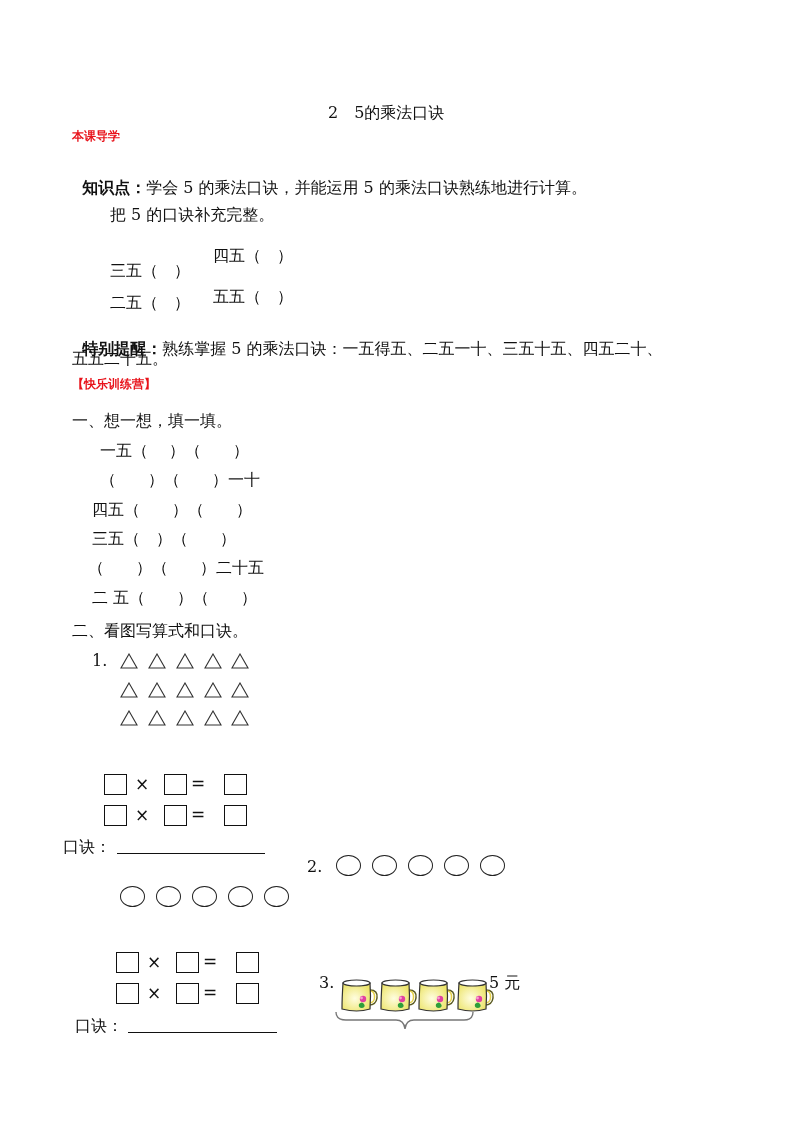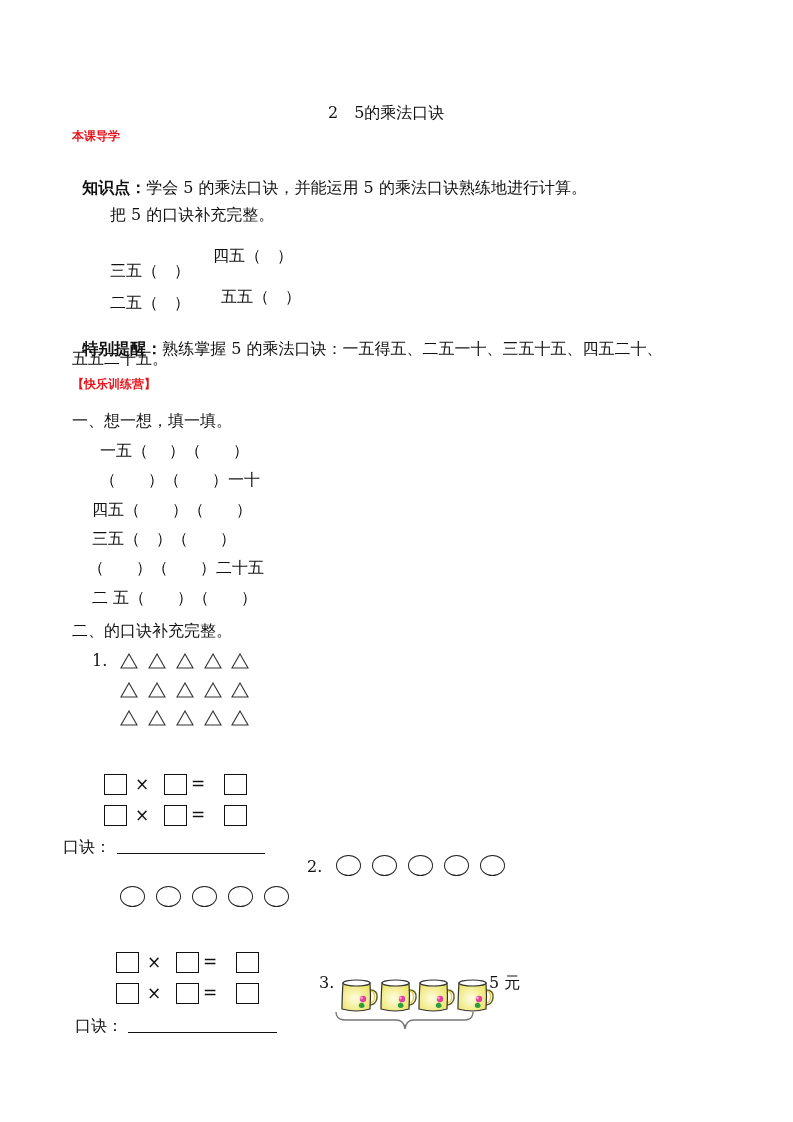--- a/index.html
+++ b/index.html
@@ -25,38 +25,38 @@
 
 <div class="abs t" style="left:72px;top:164px;text-align:center;">
   <span class="bold">知识点：</span><span>学会 5 的乘法口诀，并能运用 5 的乘法口诀熟练地进行计算。</span>
 </div>
 
 <div class="abs t" style="left:110px;top:207px;">把 5 的口诀补充完整。</div>
 
 <div class="abs t" style="left:110px;top:263px;">三五（　）</div>
 <div class="abs t" style="left:213px;top:248px;">四五（　）</div>
 <div class="abs t" style="left:110px;top:295px;">二五（　）</div>
-<div class="abs t" style="left:213px;top:289px;margin-left:8px;">五五（　）</div>
+<div class="abs t" style="left:213px;top:289px;">五五（　）</div>
 
 <div class="abs t" style="left:72px;top:325px;">
   <span class="bold">特别提醒：</span><span>熟练掌握 5 的乘法口诀：一五得五、二五一十、三五十五、四五二十、</span>
 </div>
 <div class="abs t" style="left:72px;top:351px;">五五二十五。</div>
 
 <div class="abs red" style="left:72px;top:378px;">【快乐训练营】</div>
 
 <div class="abs t" style="left:72px;top:413px;">一、想一想，填一填。</div>
 <div class="abs t" style="left:100px;top:443px;">一五（　 ）（　　）</div>
 <div class="abs t" style="left:100px;top:472px;">（　　）（　　）一十</div>
 <div class="abs t" style="left:92px;top:502px;">四五（　　）（　　）</div>
 <div class="abs t" style="left:92px;top:531px;">三五（　）（　　）</div>
 <div class="abs t" style="left:88px;top:560px;">（　　）（　　）二十五</div>
 <div class="abs t" style="left:92px;top:590px;">二 五（　　）（　　）</div>
 
-<div class="abs t" style="left:72px;top:623px;">二、的口诀补充完整。</div>
+<div class="abs t" style="left:72px;top:623px;">二、看图写算式和口诀。</div>
 
 <div class="abs t" style="left:92px;top:653px;">1.</div>
 <div>
   <svg class="tri" style="left:120px;top:653px;" viewBox="0 0 18 16">
       <polygon points="9,1 17,15 1,15" fill="none" stroke="#333" stroke-width="1.1"></polygon>
     </svg>
   <svg class="tri" style="left:148px;top:653px;" viewBox="0 0 18 16">
       <polygon points="9,1 17,15 1,15" fill="none" stroke="#333" stroke-width="1.1"></polygon>
     </svg>
   <svg class="tri" style="left:176px;top:653px;" viewBox="0 0 18 16">

